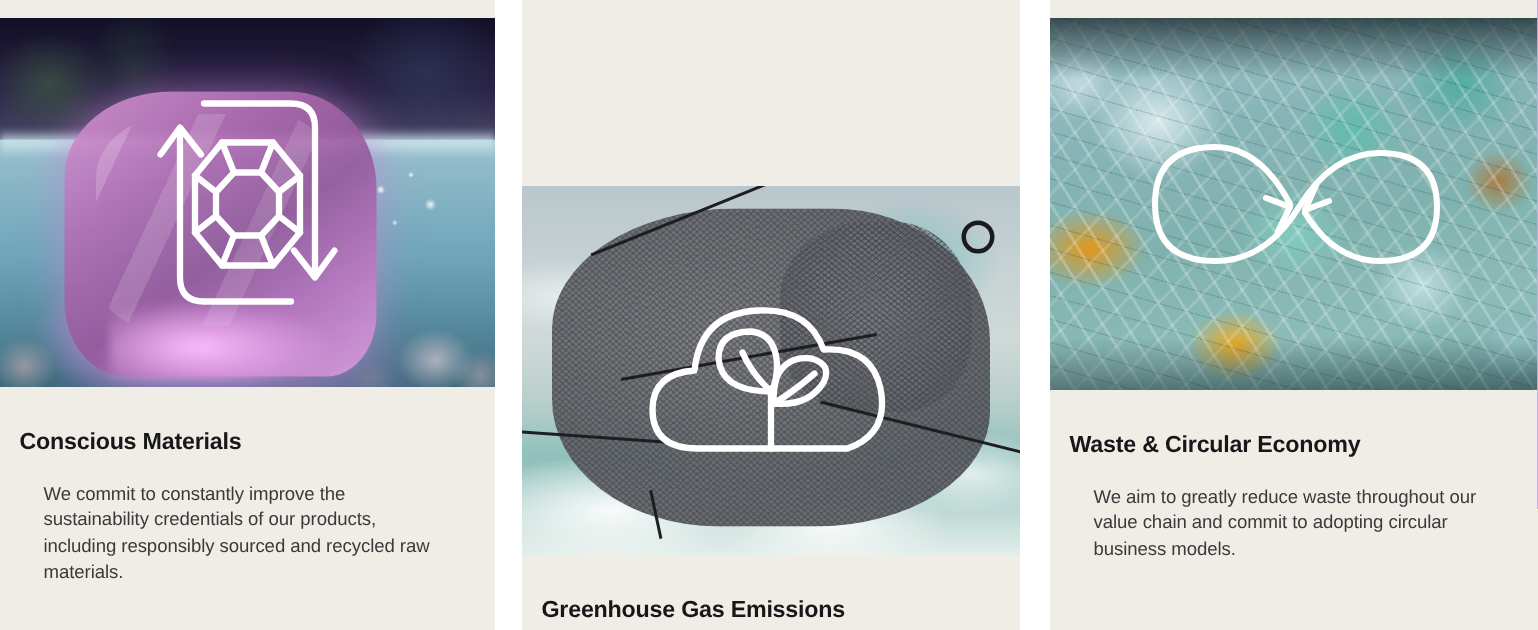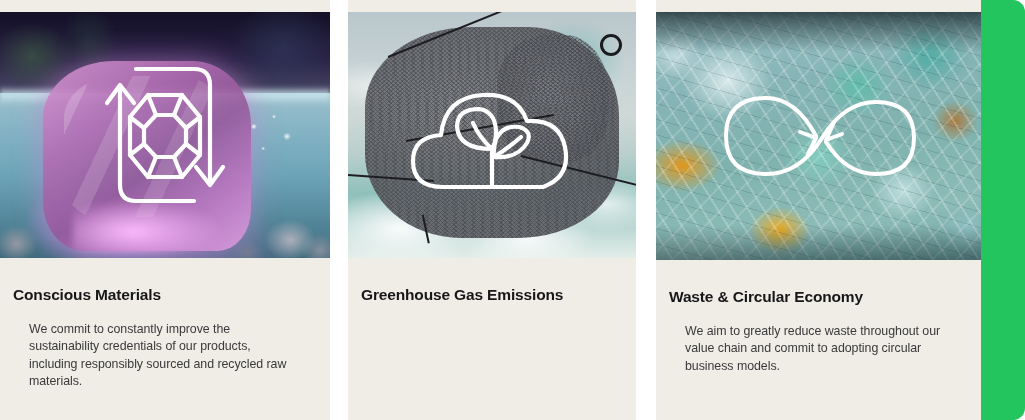--- a/index.html
+++ b/index.html
@@ -13,35 +13,34 @@
     height: 420px;
     overflow: hidden;
     font-family: "Liberation Sans", sans-serif;
     -webkit-font-smoothing: antialiased;
   }
 
   .pillar-grid {
     width: 1025px;
     height: 420px;
     display: flex;
-    background: #22c55e;
-    border-radius: 12px;
+    background: #8b5cf6;
   }
 
   .pillar-card {
     background: #f0ede6;
     height: 420px;
     box-sizing: border-box;
     display: flex;
     flex-direction: column;
     position: relative;
   }
   .card-1 { width: 330px; }
   .gutter-1 { width: 18px; background: #ffffff; height: 420px; flex: none; }
-  .card-2 { width: 288px; }
+  .card-2 { width: 332px; justify-content: flex-end; }
   .gutter-2 { width: 20px; background: #ffffff; height: 420px; flex: none; }
   .card-3 { width: 325px; }
 
   .media {
     margin-top: 12px;
     height: 246px;
     width: 100%;
     position: relative;
     overflow: hidden;
     flex: none;

